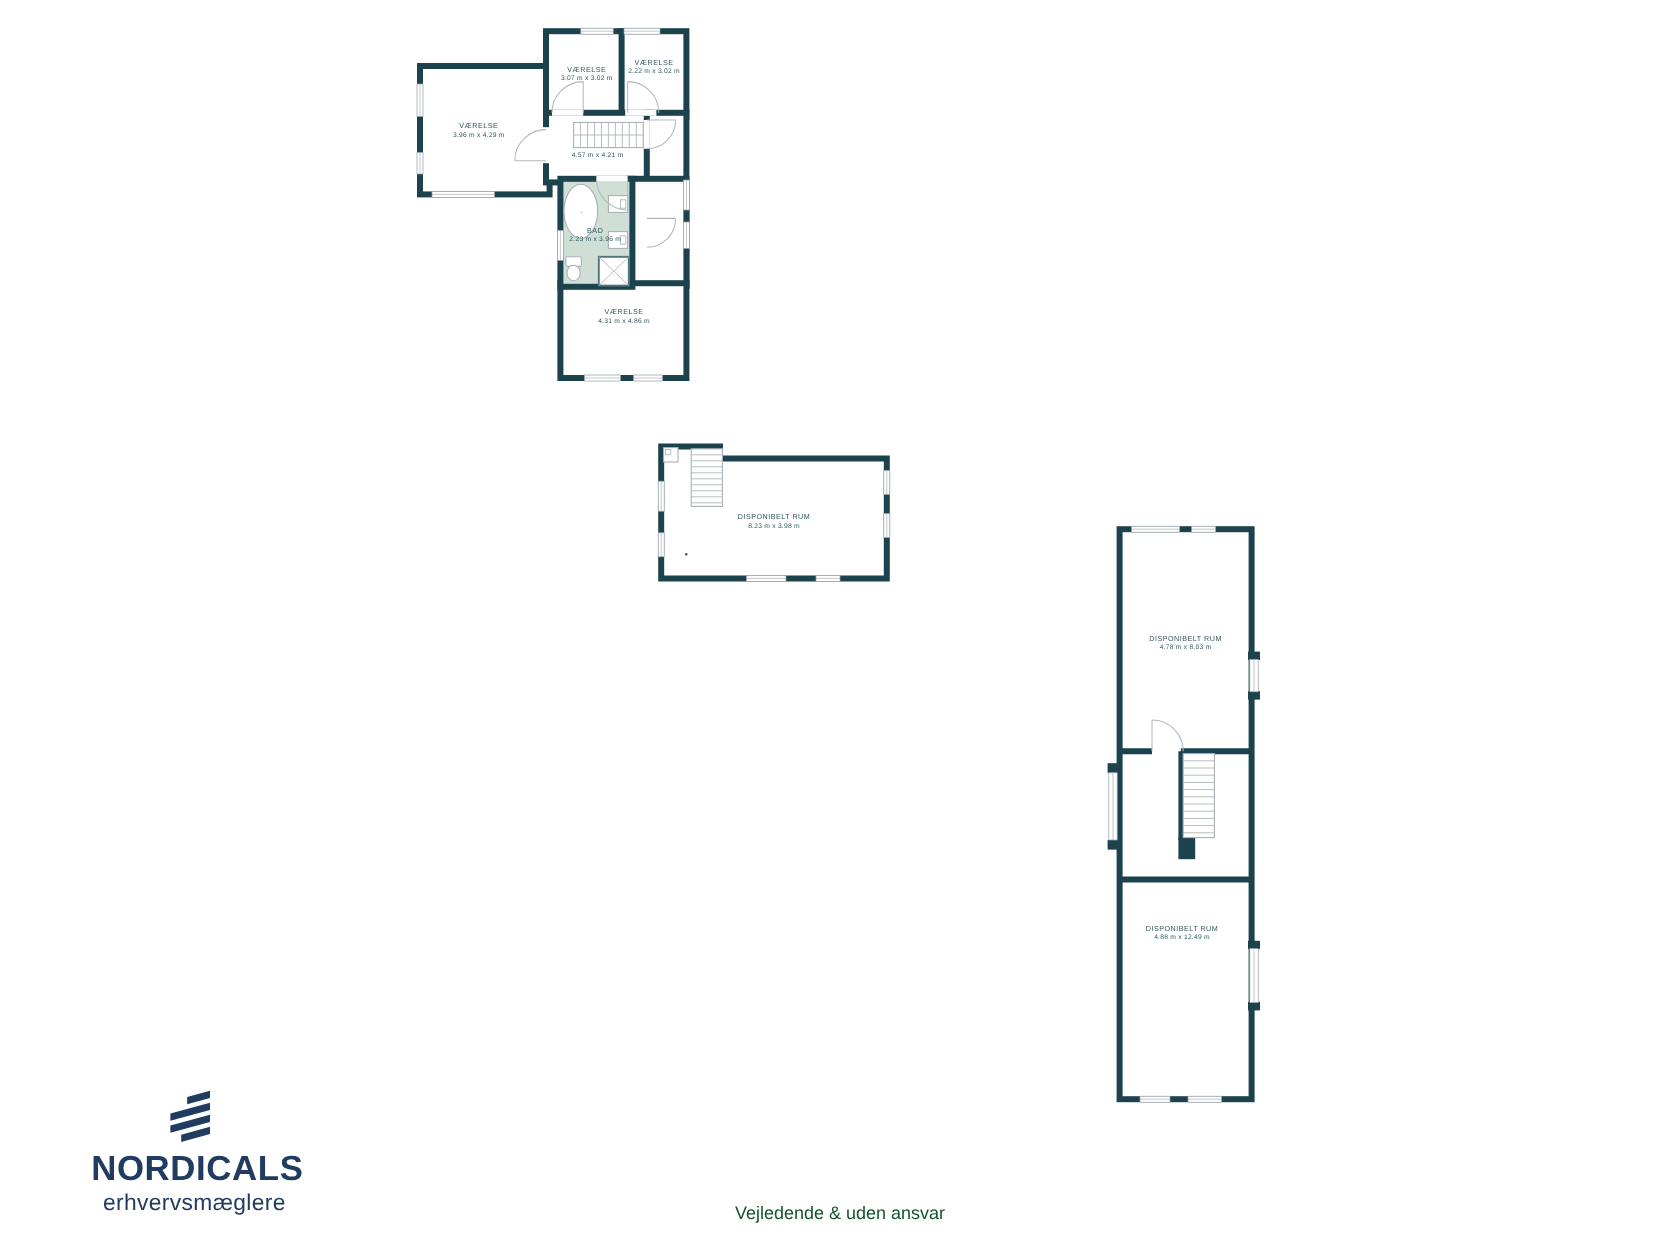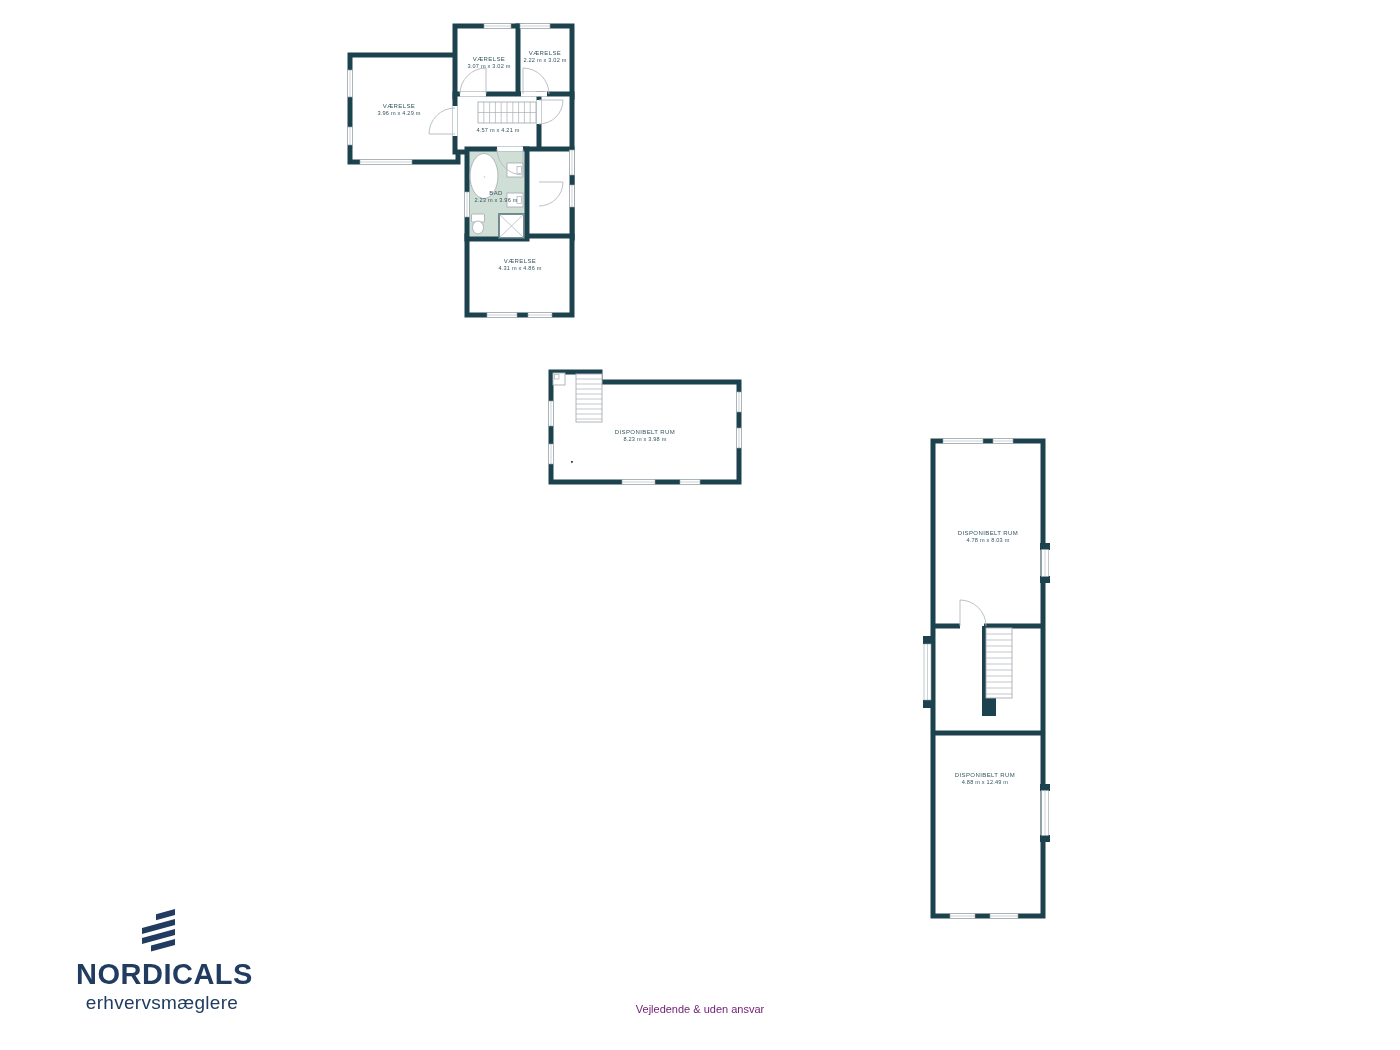--- a/index.html
+++ b/index.html
@@ -25,21 +25,21 @@
   svg .fix{fill:#ffffff;stroke:var(--fixture-line,#a9b0b5);stroke-width:.9;}
   svg .fixthin{fill:none;stroke:var(--fixture-line,#a9b0b5);stroke-width:.7;}
   svg .tread{stroke:var(--fixture-line,#a9b0b5);stroke-width:.7;fill:none;}
   svg .arc{fill:none;stroke:#b3b9be;stroke-width:.9;}
   svg .gap{fill:#ffffff;stroke:none;}
   svg .showerbox{fill:#ffffff;stroke:#54747d;stroke-width:1.6;}
   .logo{position:absolute;left:28px;top:908px;width:172px;text-align:center;margin-left:48px;}
   .logo-mark{display:block;margin:0 auto;}
   .logo-word{font-size:29px;font-weight:800;color:var(--logo-navy,#213c60);letter-spacing:.5px;margin-top:2px;}
   .logo-tag{font-size:19px;font-weight:400;color:var(--logo-navy,#213c60);margin-top:1px;letter-spacing:.3px;}
-  .footer{position:absolute;left:0;top:1003px;width:100%;text-align:center;font-size:11px;color:#701a75;}
+  .footer{position:absolute;left:0;top:1003px;width:100%;text-align:center;font-size:15px;color:#14532d;}
 </style>
 </head>
 <body>
 
 <div class="plan" style="left:343px;top:20px;width:232px;height:299px">
   <svg width="232" height="299" viewBox="0 0 232 299">
     <g>
       <rect class="room" x="7" y="35" width="108" height="107"></rect>
       <rect class="room" x="112" y="6" width="66" height="71"></rect>
       <rect class="room" x="175" y="6" width="54" height="71"></rect>

